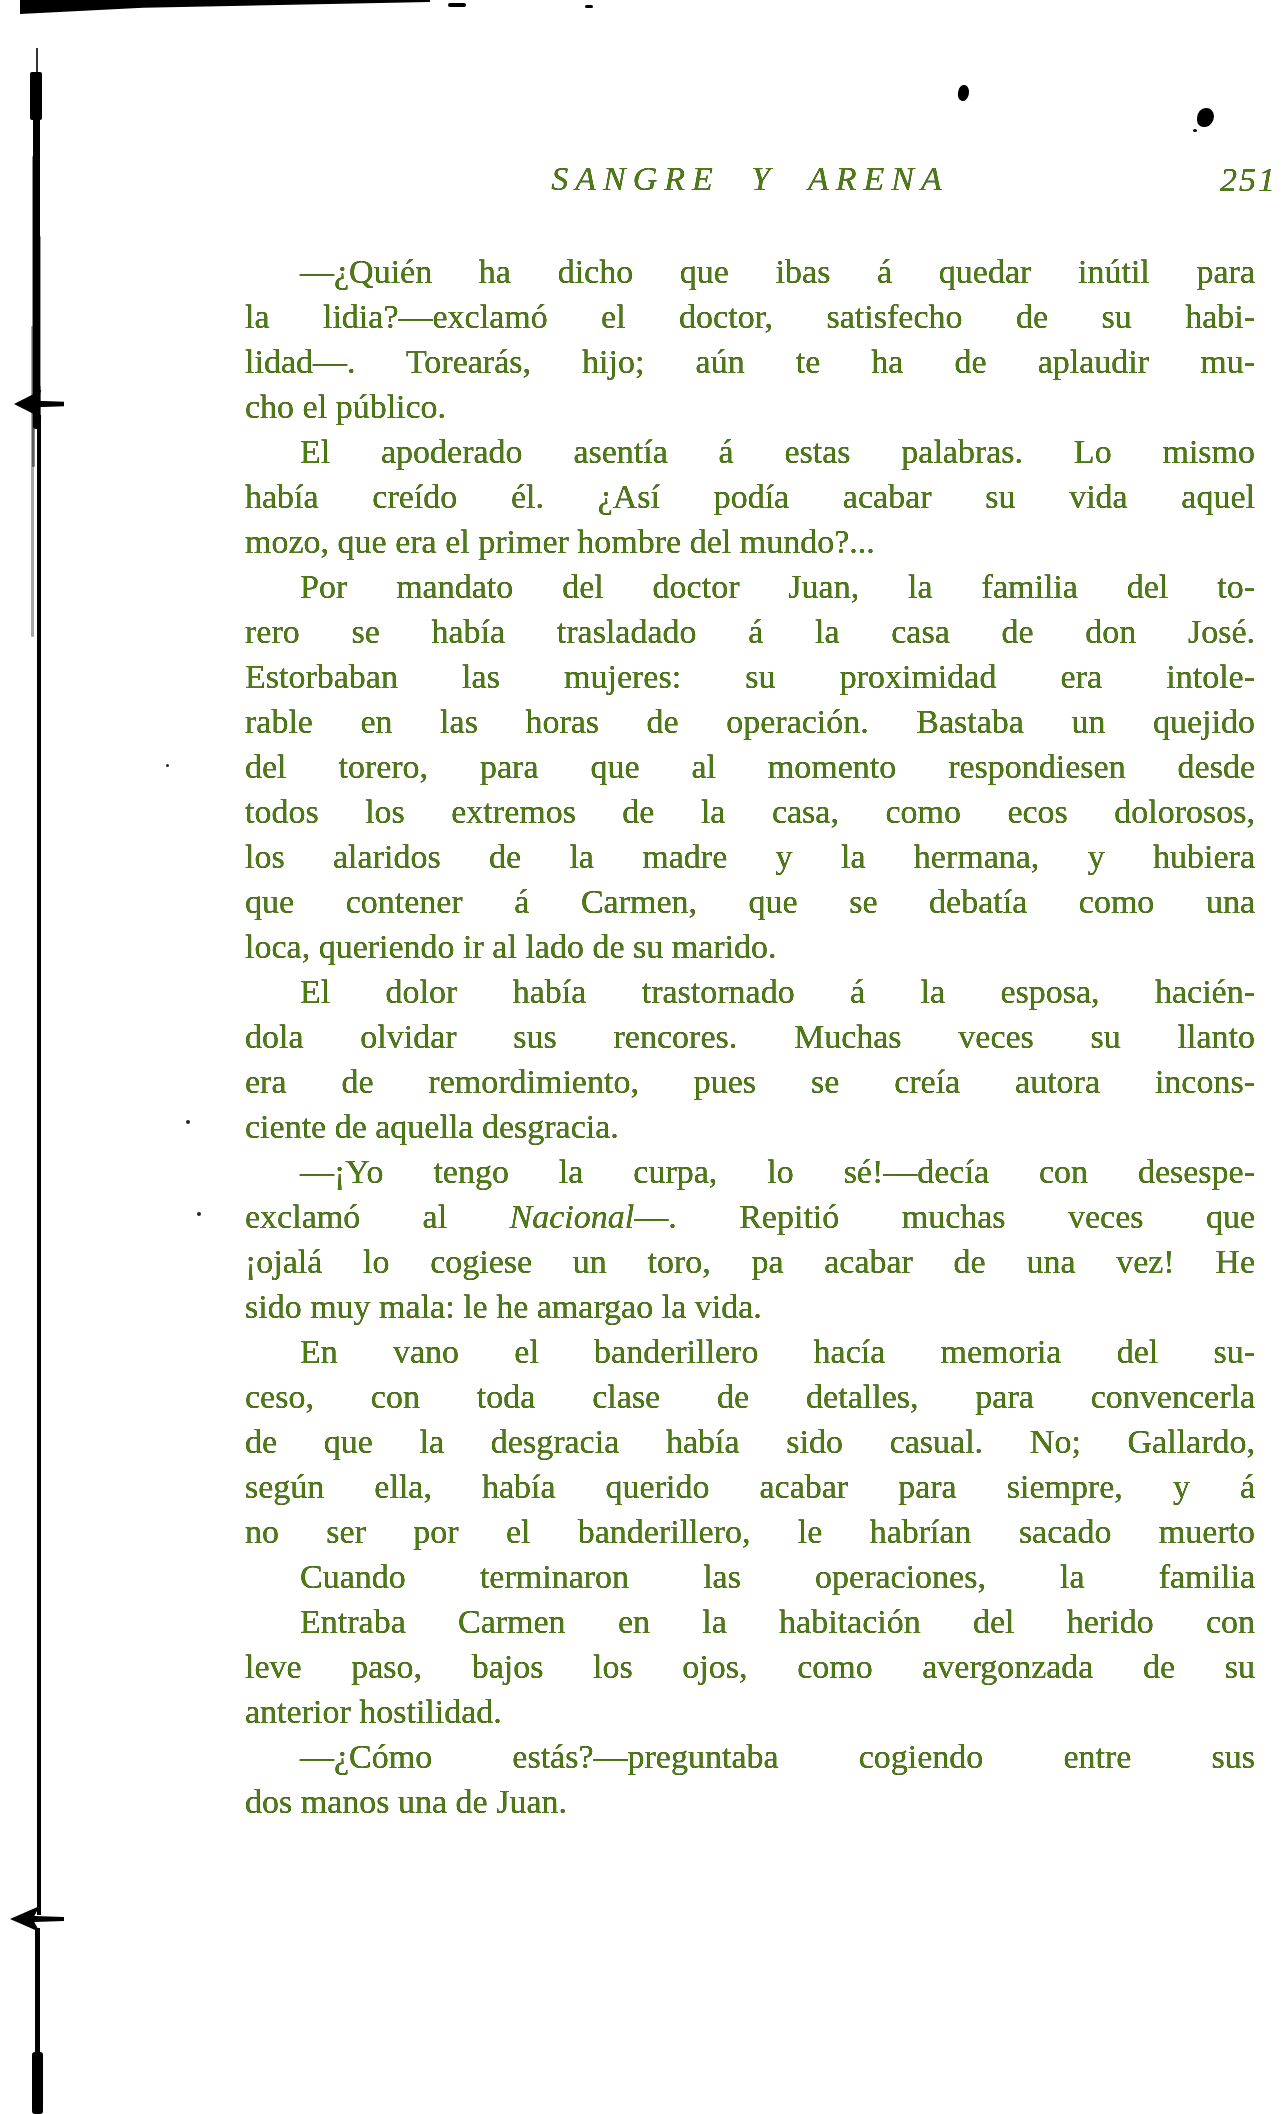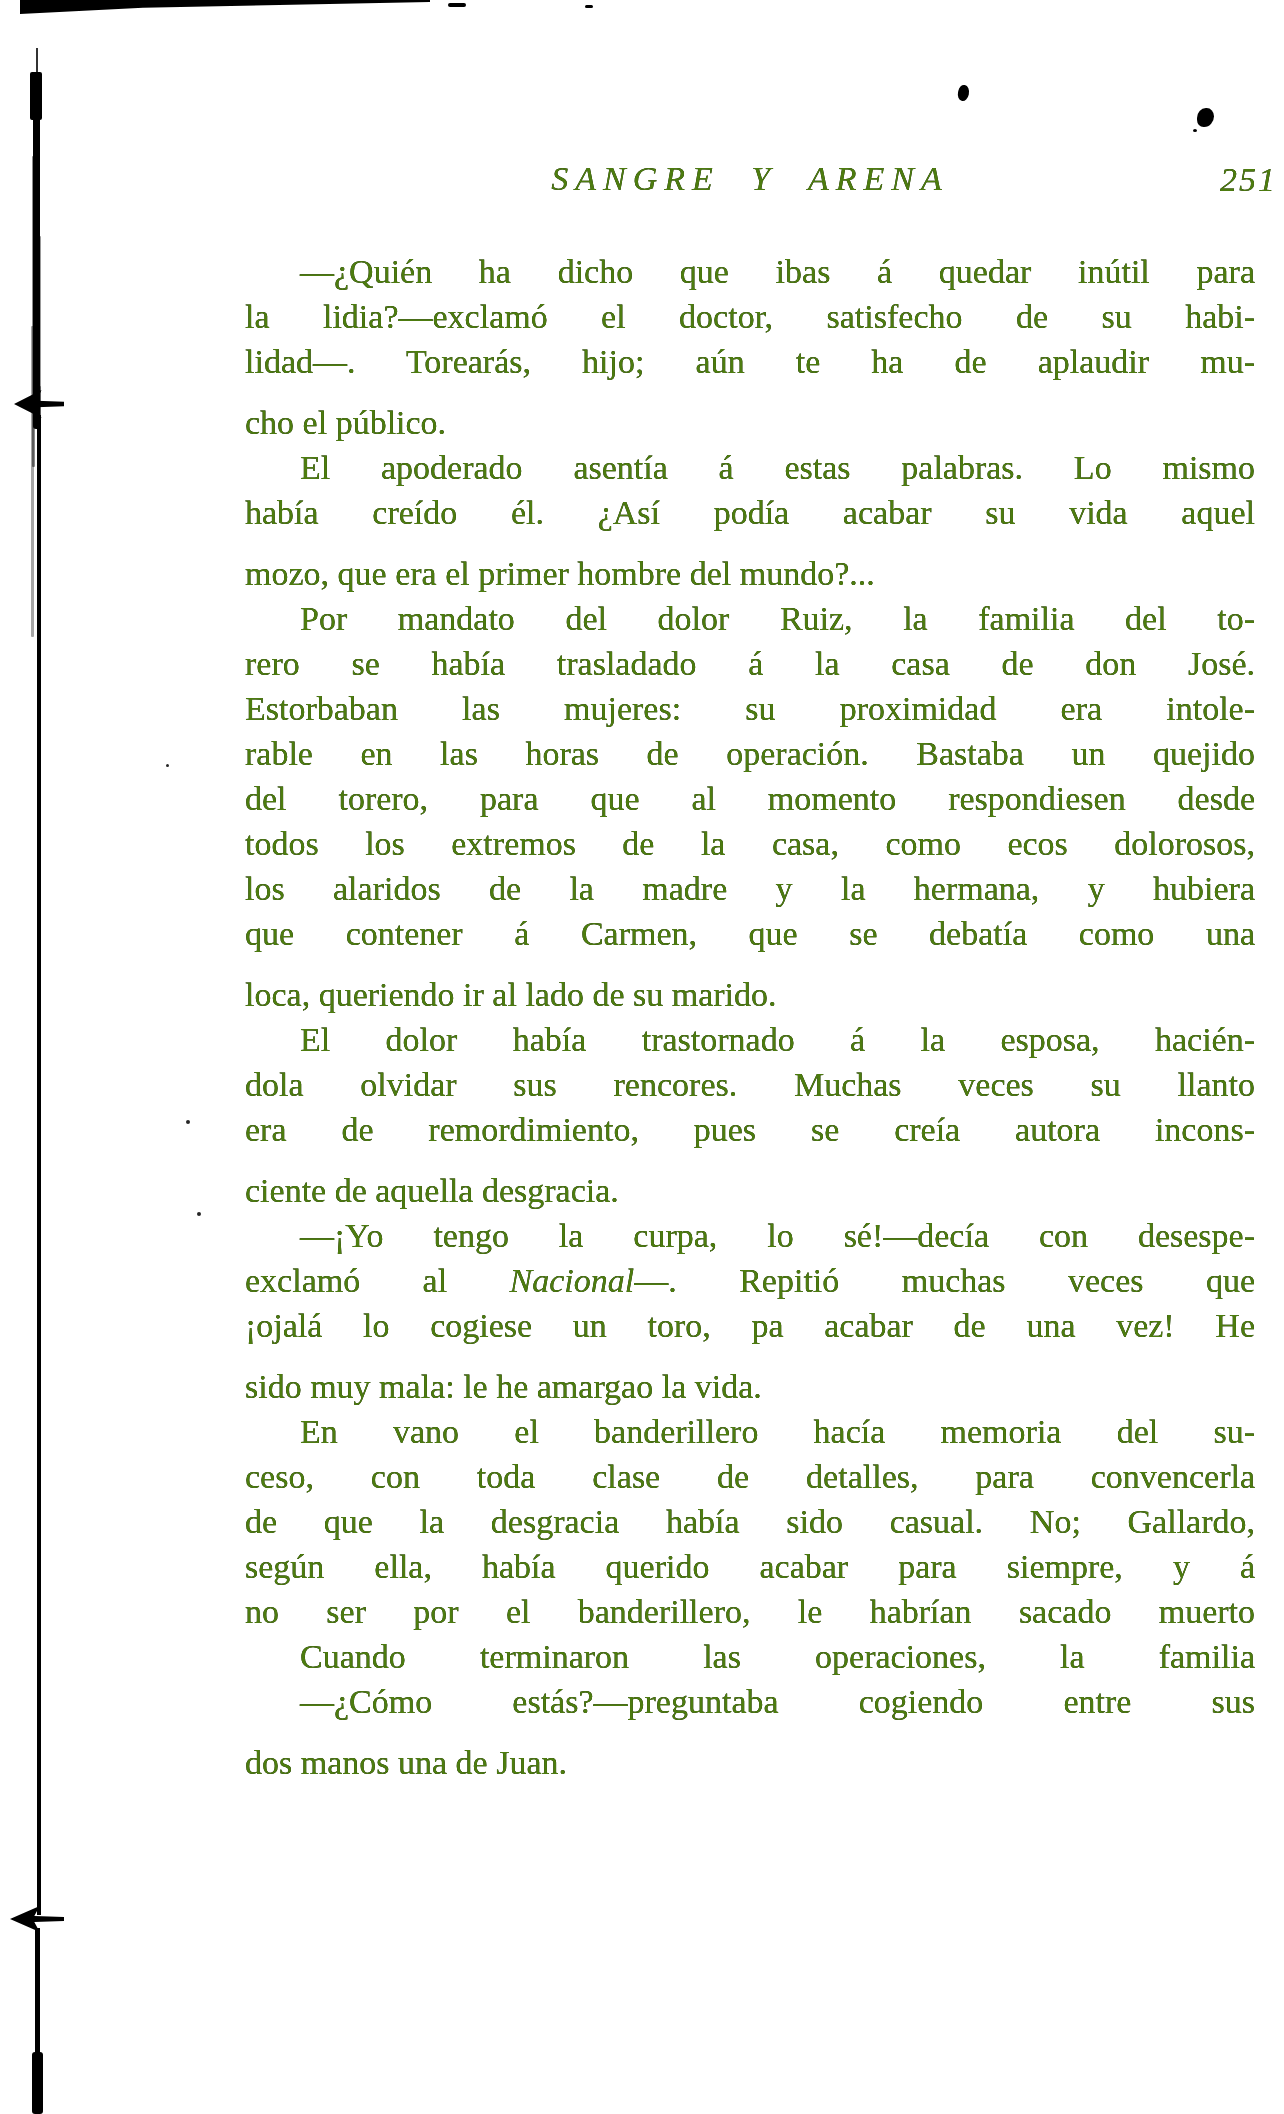--- a/index.html
+++ b/index.html
@@ -68,21 +68,21 @@
   }
 
   
   .body-text {
     position: absolute; left: 245px; top: 249px; width: 1010px;
     font-size: 34px;
     line-height: 45px;
     text-shadow: 0 0 0.55px #000;
   }
   .line { text-align: justify; text-align-last: justify; }
-  .line.last { text-align-last: left; margin-top: 16px; }
+  .line.last { text-align-last: left; }
   .line.first { text-indent: 55px; }
   .it { font-style: italic; margin-top: 45px; }
 </style>
 </head>
 <body>
 
 <div class="page">
 
   <div class="top-edge-bar"></div>
   <div class="top-edge-dash"></div>
@@ -114,21 +114,21 @@
         <div class="line"><span>la lidia?—exclamó el doctor, satisfecho de su habi-</span></div>
         <div class="line"><span>lidad—. Torearás, hijo; aún te ha de aplaudir mu-</span></div>
         <div class="line last"><span>cho el público.</span></div>
       </div>
       <div class="paragraph">
         <div class="line first"><span>El apoderado asentía á estas palabras. Lo mismo</span></div>
         <div class="line"><span>había creído él. ¿Así podía acabar su vida aquel</span></div>
         <div class="line last"><span>mozo, que era el primer hombre del mundo?...</span></div>
       </div>
       <div class="paragraph">
-        <div class="line first"><span>Por mandato del dolor Ruiz, la familia del to-</span></div>
+        <div class="line first"><span>Por mandato del doctor Juan, la familia del to-</span></div>
         <div class="line"><span>rero se había trasladado á la casa de don José.</span></div>
         <div class="line"><span>Estorbaban las mujeres: su proximidad era intole-</span></div>
         <div class="line"><span>rable en las horas de operación. Bastaba un quejido</span></div>
         <div class="line"><span>del torero, para que al momento respondiesen desde</span></div>
         <div class="line"><span>todos los extremos de la casa, como ecos dolorosos,</span></div>
         <div class="line"><span>los alaridos de la madre y la hermana, y hubiera</span></div>
         <div class="line"><span>que contener á Carmen, que se debatía como una</span></div>
         <div class="line last"><span>loca, queriendo ir al lado de su marido.</span></div>
       </div>
       <div class="paragraph">
@@ -147,18 +147,23 @@
         <div class="line first"><span>En vano el banderillero hacía memoria del su-</span></div>
         <div class="line"><span>ceso, con toda clase de detalles, para convencerla</span></div>
         <div class="line"><span>de que la desgracia había sido casual. No; Gallardo,</span></div>
         <div class="line"><span>según ella, había querido acabar para siempre, y á</span></div>
         <div class="line"><span>no ser por el banderillero, le habrían sacado muerto</span></div>
       </div>
       <div class="paragraph">
         <div class="line first"><span>Cuando terminaron las operaciones, la familia</span></div>
       </div>
       <div class="paragraph">
+        <div class="line first"><span>Entraba Carmen en la habitación del herido con</span></div>
+        <div class="line"><span>leve paso, bajos los ojos, como avergonzada de su</span></div>
+        <div class="line last"><span>anterior hostilidad.</span></div>
+      </div>
+      <div class="paragraph">
         <div class="line first"><span>—¿Cómo estás?—preguntaba cogiendo entre sus</span></div>
         <div class="line last"><span>dos manos una de Juan.</span></div>
       </div>
     </main>
 
 </div>
 
 </body></html>

